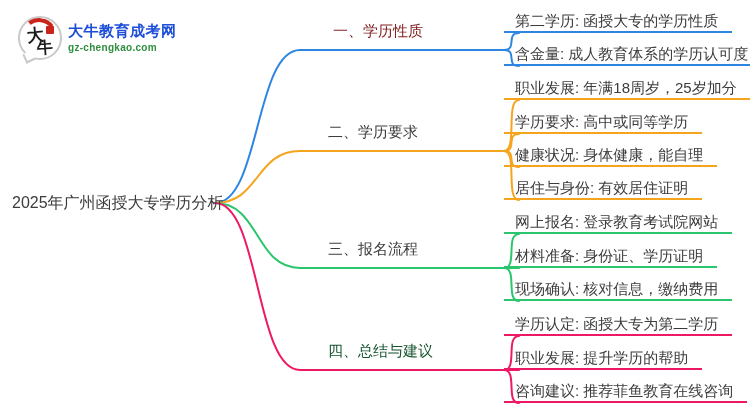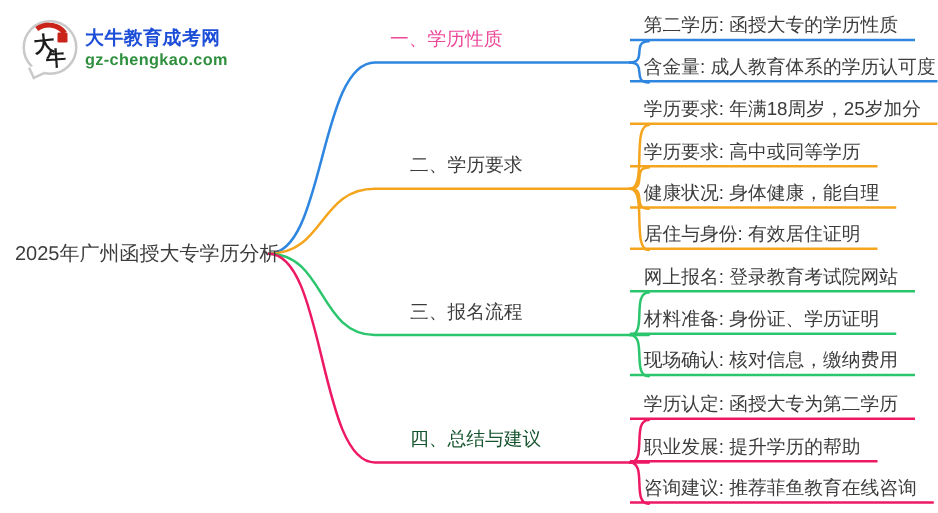--- a/index.html
+++ b/index.html
@@ -16,21 +16,21 @@
   .logo-arc{position:absolute;left:1px;top:0px;width:36px;height:36px;border-radius:50%;
     border:4px solid transparent;border-top-color:#c9231a;transform:rotate(8deg);box-sizing:border-box;}
   .logo-char{position:absolute;color:#1c1c1c;font-weight:bold;line-height:1;}
   .logo-char.c1{left:7px;top:9px;font-size:17px;transform:rotate(-6deg);}
   .logo-char.c2{left:17px;top:22px;font-size:16px;transform:rotate(-4deg);}
   .logo-seal{position:absolute;right:6px;top:8px;width:8px;height:8px;background:#c9231a;border-radius:1px;}
   .logo-tail{position:absolute;left:4px;bottom:-4px;width:8px;height:8px;background:#fff;
     border-right:2px solid #c9c9c9;border-bottom:2px solid #c9c9c9;transform:rotate(65deg);}
   .logo-text{margin-left:6px;display:flex;flex-direction:column;justify-content:center;}
   .logo-title{font-size:15px;font-weight:bold;letter-spacing:0.5px;line-height:18px;}
-  .logo-domain{font-size:13px;font-weight:bold;letter-spacing:0.3px;line-height:15px;}
+  .logo-domain{font-size:10px;font-weight:bold;letter-spacing:0.3px;line-height:15px;}
   
   .center-label{position:absolute;left:12px;top:193px;z-index:2;font-size:16px;
     white-space:nowrap;}
   .branch-label{position:absolute;z-index:2;font-size:15px;white-space:nowrap;}
   .leaf{position:absolute;z-index:2;font-size:15px;white-space:nowrap;height:21px;line-height:21px;
     padding:0 14px 0 11px;box-sizing:content-box;}
 </style>
 </head>
 <body>
 
@@ -64,25 +64,25 @@
       <div class="logo-tail"></div>
     </div>
     <div class="logo-text">
       <span class="logo-title" style="color: #1d4ed8;">大牛教育成考网</span>
       <span class="logo-domain" style="color: rgb(46, 143, 62);">gz-chengkao.com</span>
     </div>
   </div>
 
   <div class="center-label" style="color: rgb(60, 60, 60);">2025年广州函授大专学历分析</div>
 
-<div class="branch-label" style="left: 312px; top: 22px; color: #ec4899;">一、学历性质</div>
+<div class="branch-label" style="left: 333px; top: 22px; color: #7f1d1d;">一、学历性质</div>
     <div class="leaf" style="left: 504px; top: 10px; color: rgb(60, 60, 60); border-bottom: 2px solid rgb(46, 134, 224);">第二学历: 函授大专的学历性质</div>
     <div class="leaf" style="left: 504px; top: 43px; color: rgb(60, 60, 60); border-bottom: 2px solid rgb(46, 134, 224);">含金量: 成人教育体系的学历认可度</div>
     <div class="branch-label" style="left: 328px; top: 123px; color: rgb(60, 60, 60);">二、学历要求</div>
-    <div class="leaf" style="left: 504px; top: 77px; color: rgb(60, 60, 60); border-bottom: 2px solid rgb(245, 165, 29);">学历要求: 年满18周岁，25岁加分</div>
+    <div class="leaf" style="left: 504px; top: 77px; color: rgb(60, 60, 60); border-bottom: 2px solid rgb(245, 165, 29);">职业发展: 年满18周岁，25岁加分</div>
     <div class="leaf" style="left: 504px; top: 111px; color: rgb(60, 60, 60); border-bottom: 2px solid rgb(245, 165, 29);">学历要求: 高中或同等学历</div>
     <div class="leaf" style="left: 504px; top: 144px; color: rgb(60, 60, 60); border-bottom: 2px solid rgb(245, 165, 29);">健康状况: 身体健康，能自理</div>
     <div class="leaf" style="left: 504px; top: 177px; color: rgb(60, 60, 60); border-bottom: 2px solid rgb(245, 165, 29);">居住与身份: 有效居住证明</div>
     <div class="branch-label" style="left: 328px; top: 240px; color: rgb(60, 60, 60);">三、报名流程</div>
     <div class="leaf" style="left: 504px; top: 211px; color: rgb(60, 60, 60); border-bottom: 2px solid rgb(43, 197, 109);">网上报名: 登录教育考试院网站</div>
     <div class="leaf" style="left: 504px; top: 245px; color: rgb(60, 60, 60); border-bottom: 2px solid rgb(43, 197, 109);">材料准备: 身份证、学历证明</div>
     <div class="leaf" style="left: 504px; top: 278px; color: rgb(60, 60, 60); border-bottom: 2px solid rgb(43, 197, 109);">现场确认: 核对信息，缴纳费用</div>
     <div class="branch-label" style="left: 328px; top: 342px; color: #14532d;">四、总结与建议</div>
     <div class="leaf" style="left: 504px; top: 313px; color: rgb(60, 60, 60); border-bottom: 2px solid rgb(238, 25, 100);">学历认定: 函授大专为第二学历</div>
     <div class="leaf" style="left: 504px; top: 380px; color: rgb(60, 60, 60); border-bottom: 2px solid rgb(238, 25, 100);">咨询建议: 推荐菲鱼教育在线咨询</div>

